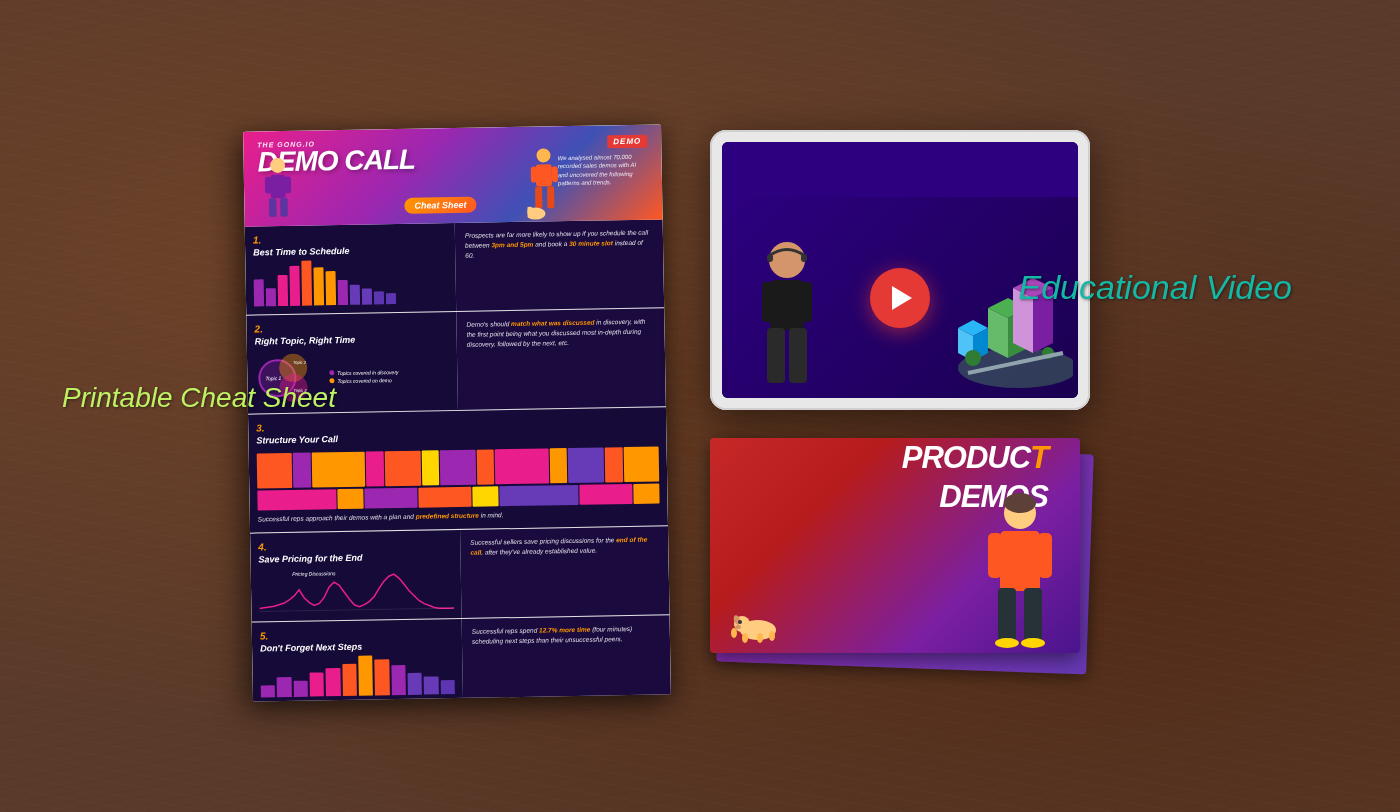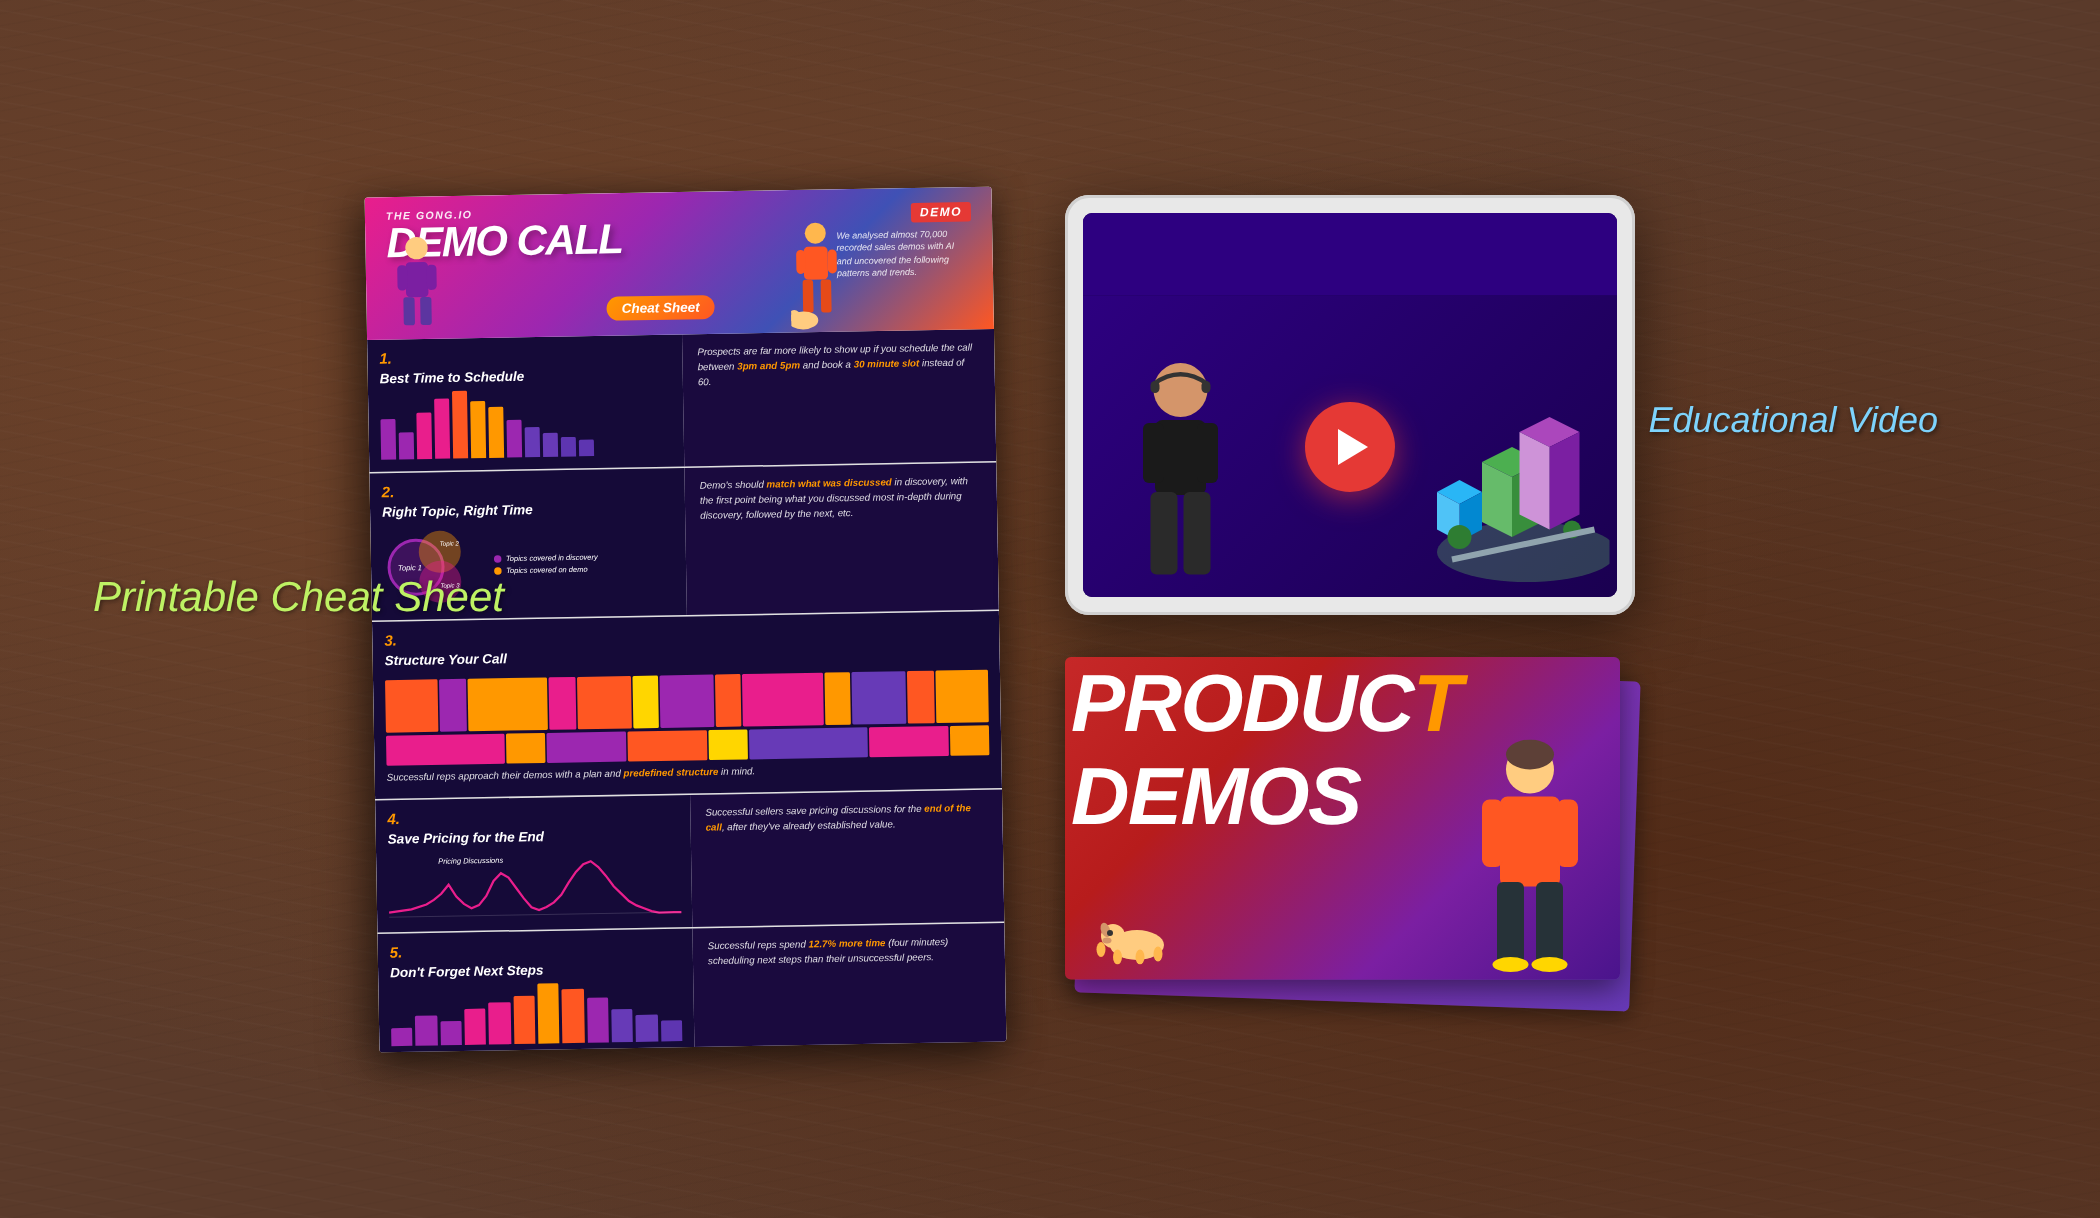--- a/index.html
+++ b/index.html
@@ -255,22 +255,22 @@
       font-weight: 300;
       line-height: 1.3;
       text-align: center;
       text-shadow: 1px 1px 3px rgba(0,0,0,0.5);
     }
 
     .label-educational {
       position: absolute;
       right: 108px;
       top: 265px;
-      color: #7dd3fc;
-      font-size: 24px;
+      color: #14b8a6;
+      font-size: 34px;
       font-weight: 300;
       line-height: 1.3;
       text-align: center;
       text-shadow: 1px 1px 3px rgba(0,0,0,0.5);
     }
 
     .label-training {
       position: absolute;
       right: 108px;
       top: 535px;
@@ -400,26 +400,27 @@
       color: rgba(255,180,0,0.9);
       font-size: 9px;
       font-weight: 600;
       text-align: center;
       padding-top: 18px;
       letter-spacing: 1px;
     }
 
     .deck-big-title {
       color: white;
-      font-size: 54px;
+      font-size: 31px;
       font-weight: 900;
       line-height: 1;
-      padding: 4px 4px;
+      padding: 4px 32px;
       letter-spacing: -1px;
       text-transform: uppercase;
+      text-align: right;
     }
 
     .deck-person {
       position: absolute;
       right: 10px;
       bottom: 0;
       width: 100px;
       height: 160px;
     }
 

